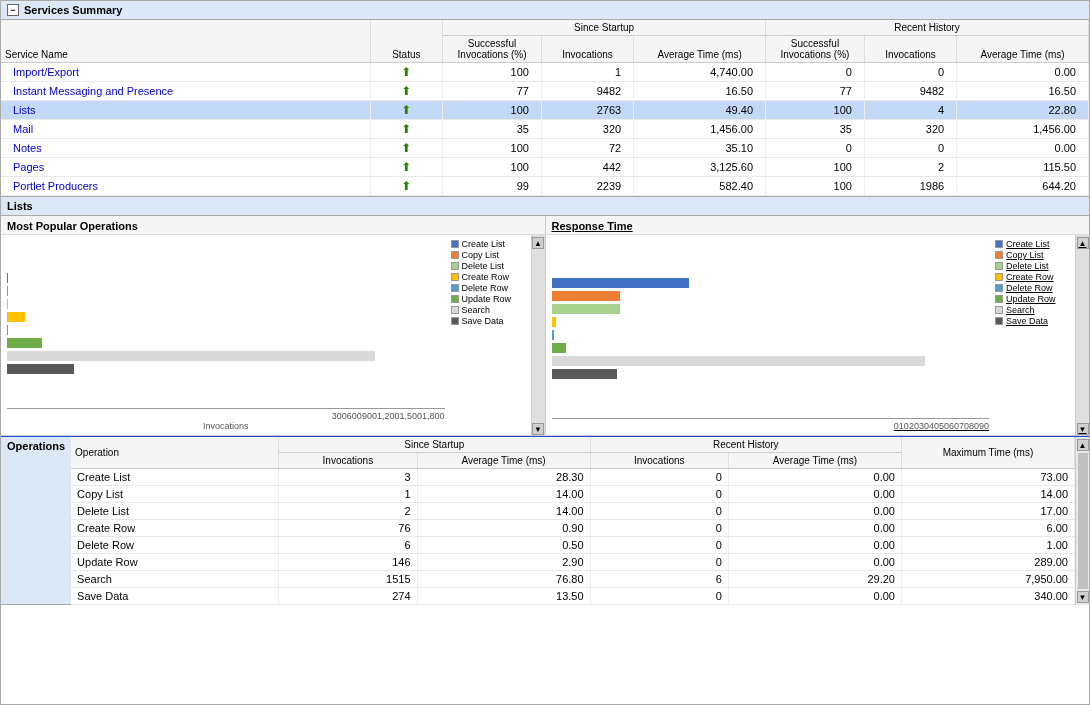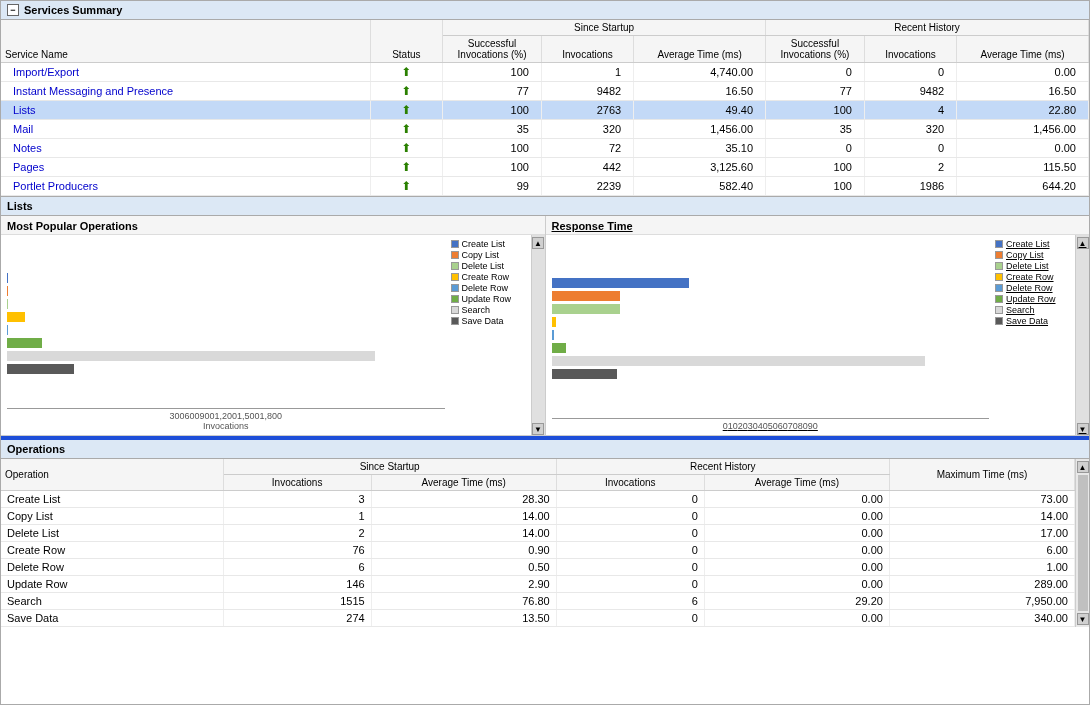--- a/index.html
+++ b/index.html
@@ -195,41 +195,41 @@
       display: flex;
       align-items: center;
       height: 12px;
     }
     .h-bar {
       height: 10px;
       min-width: 1px;
     }
     .chart-x-axis {
       display: flex;
-      justify-content: center;
+      justify-content: flex-end;
       font-size: 9px;
       color: #555;
       padding: 0 2px;
       margin-top: 2px;
     }
     .chart-x-label {
       text-align: center;
       font-size: 9px;
       color: #555;
     }
     .axis-line {
       border-top: 1px solid #999;
       margin: 0 2px;
     }
     
     .operations-section {
       flex-shrink: 0;
-      border-top: 4px solid #1d4ed8;
-      display: flex;
-      flex-direction: column;
+      border-top: 1px solid #1d4ed8;
+      display: flex;
+      flex-direction: row;
       max-height: 220px;
       overflow: hidden;
       justify-content: space-between;
     }
     .operations-header {
       background: #dce8f5;
       border-bottom: 1px solid #aaa;
       padding: 3px 6px;
       font-weight: bold;
       font-size: 11px;

